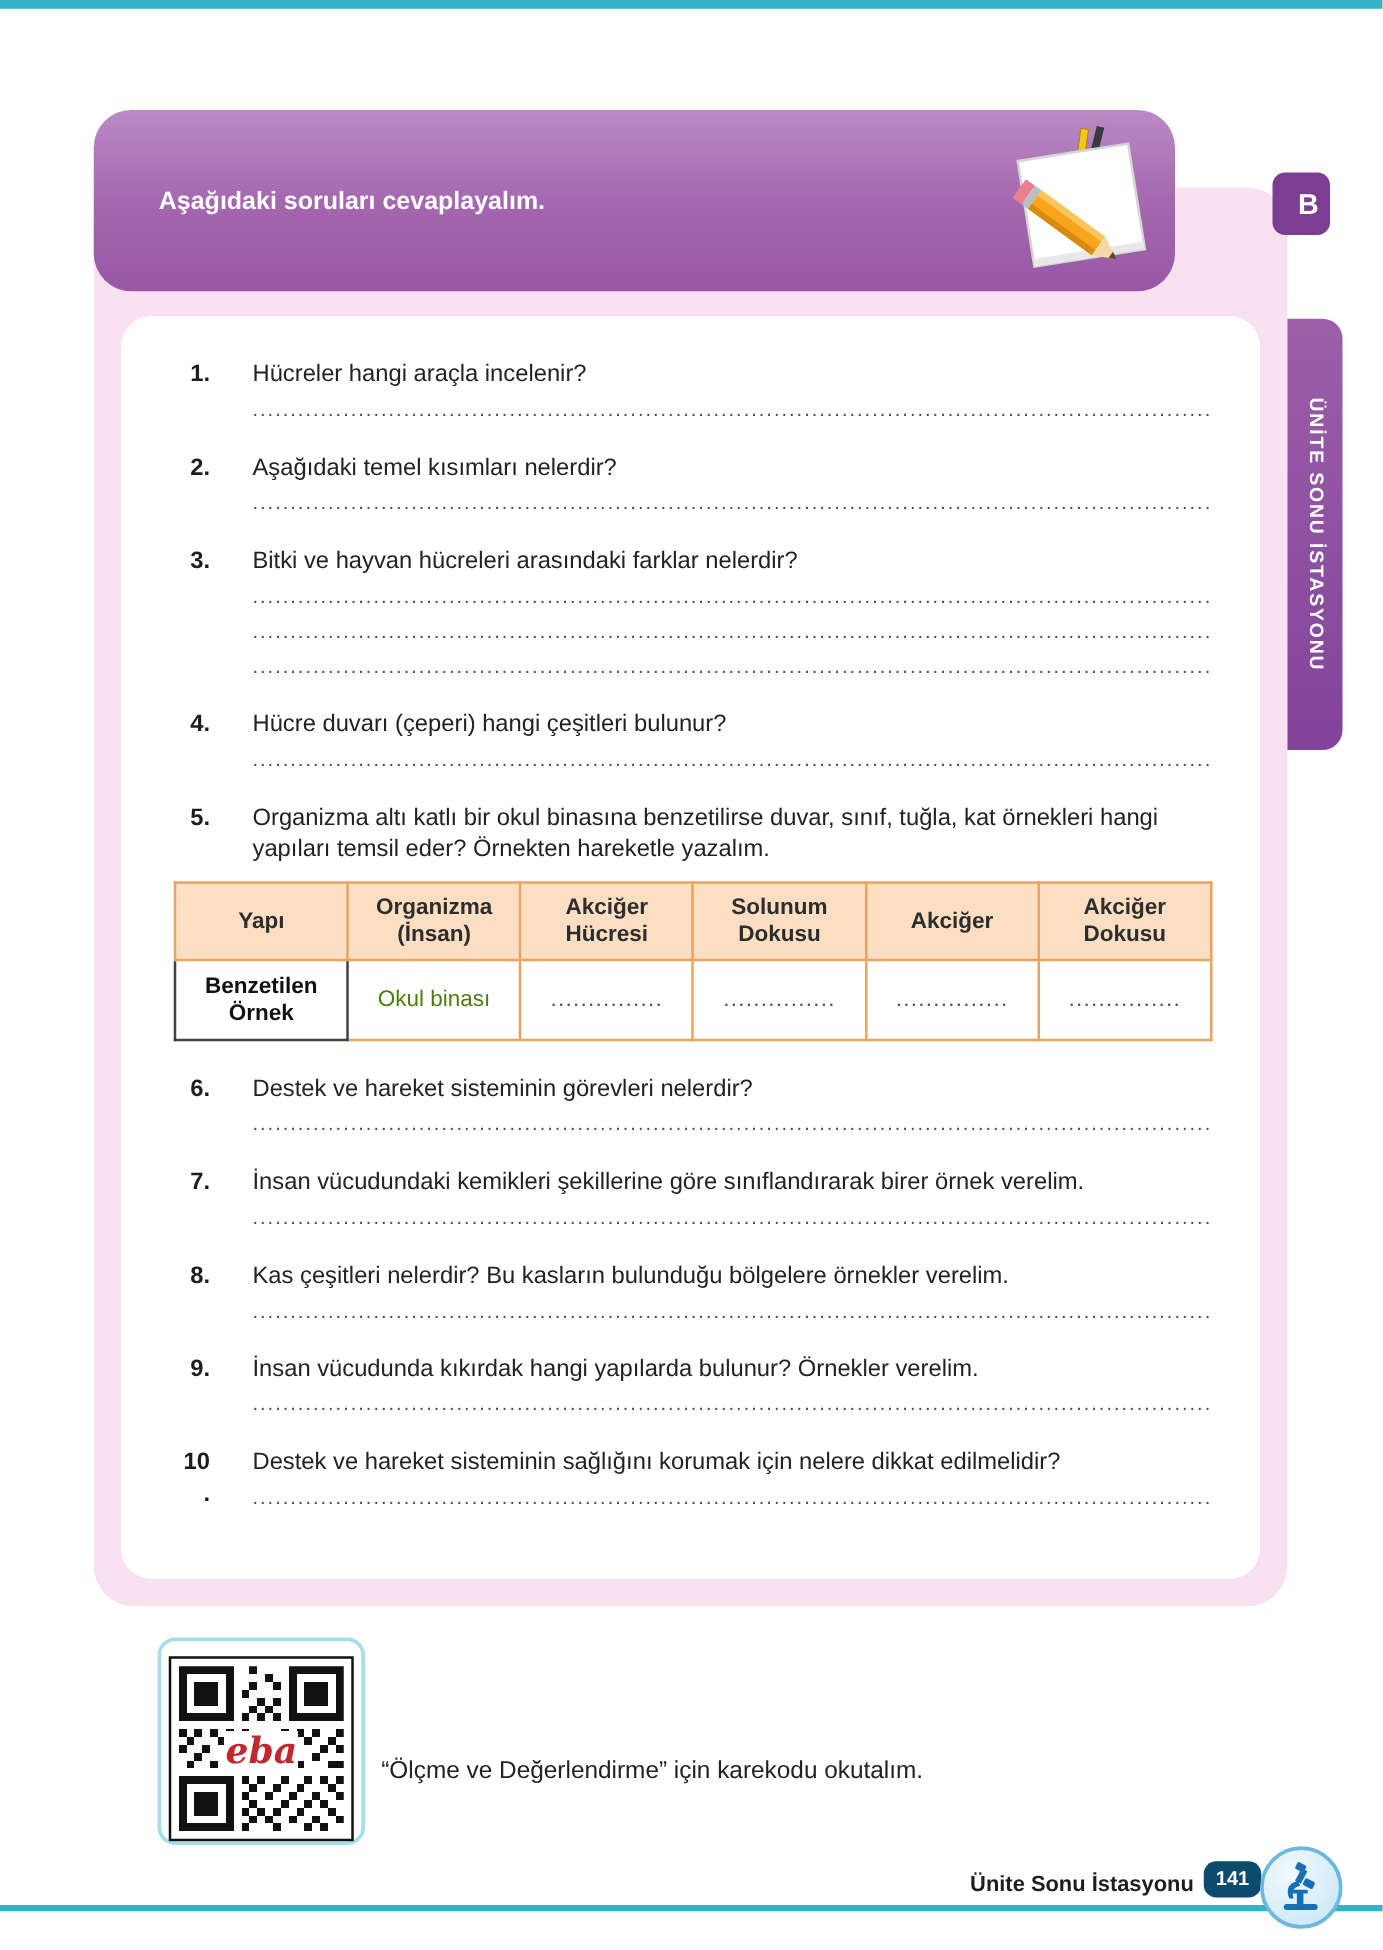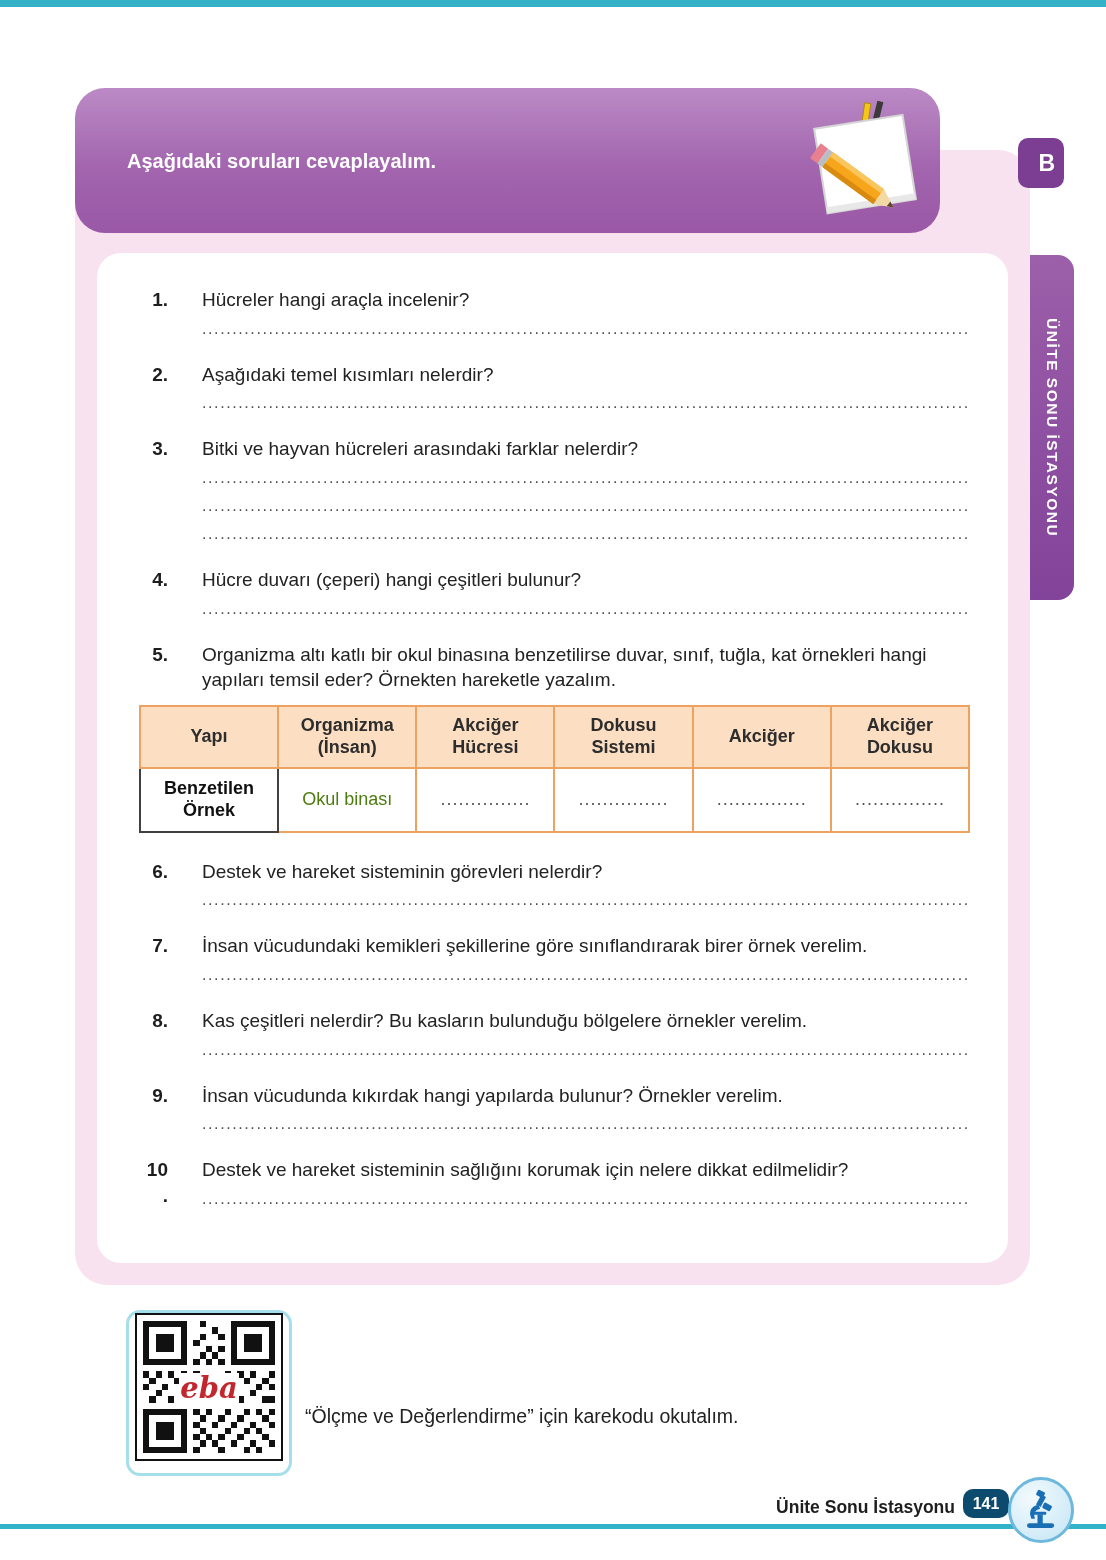--- a/index.html
+++ b/index.html
@@ -78,21 +78,21 @@
     font-size:18px; padding:5px 3px; height:52px; line-height:1.2;
   }
   td.row-label { font-weight:bold; color:#111; border:2.5px solid #414141 !important; }
   td.red-cell  { color:#4d7c0f; }
   td.dots-cell { color:#555; letter-spacing:1px; font-size:15px; }
 
   
   .qr-frame {
     position:absolute; left:126px; top:1310px; width:166px; height:166px;
     border:3px solid #a6dfec; border-radius:14px; background:#fff; box-sizing:border-box;
-    display:flex; align-items:flex-start; justify-content:center;
+    display:flex; align-items:flex-end; justify-content:center;
   }
   .qr-inner {
     width:148px; height:148px; border:2px solid #111; box-sizing:border-box;
     background:#fff; padding:6px;
   }
   .qr-inner svg { display:block; width:100%; height:100%; }
   .qr-caption { position:absolute; left:305px; top:1378px; font-size:19.5px; color:#222;margin-top:27px; }
 
   
   .footer-line { position:absolute; left:0; top:1524px; width:1106px; height:5px; background:#33b3c9; z-index:1; }
@@ -189,21 +189,21 @@
       <div class="q-text">Organizma altı katlı bir okul binasına benzetilirse duvar, sınıf, tuğla, kat örnekleri hangi yapıları temsil eder? Örnekten hareketle yazalım.</div>
     </div>
   </div>
 
   <table class="q5-table">
     <tbody>
         <tr>
       <th>Yapı</th>
       <th>Organizma (İnsan)</th>
       <th>Akciğer Hücresi</th>
-      <th>Dokusu Sistemi</th>
+      <th>Solunum Dokusu</th>
       <th>Akciğer</th>
       <th>Akciğer Dokusu</th>
     </tr>
     <tr>
       <td class="row-label">Benzetilen Örnek</td>
       <td class="red-cell">Okul binası</td>
       <td class="dots-cell">...............</td>
       <td class="dots-cell">...............</td>
       <td class="dots-cell">...............</td>
       <td class="dots-cell">...............</td>

